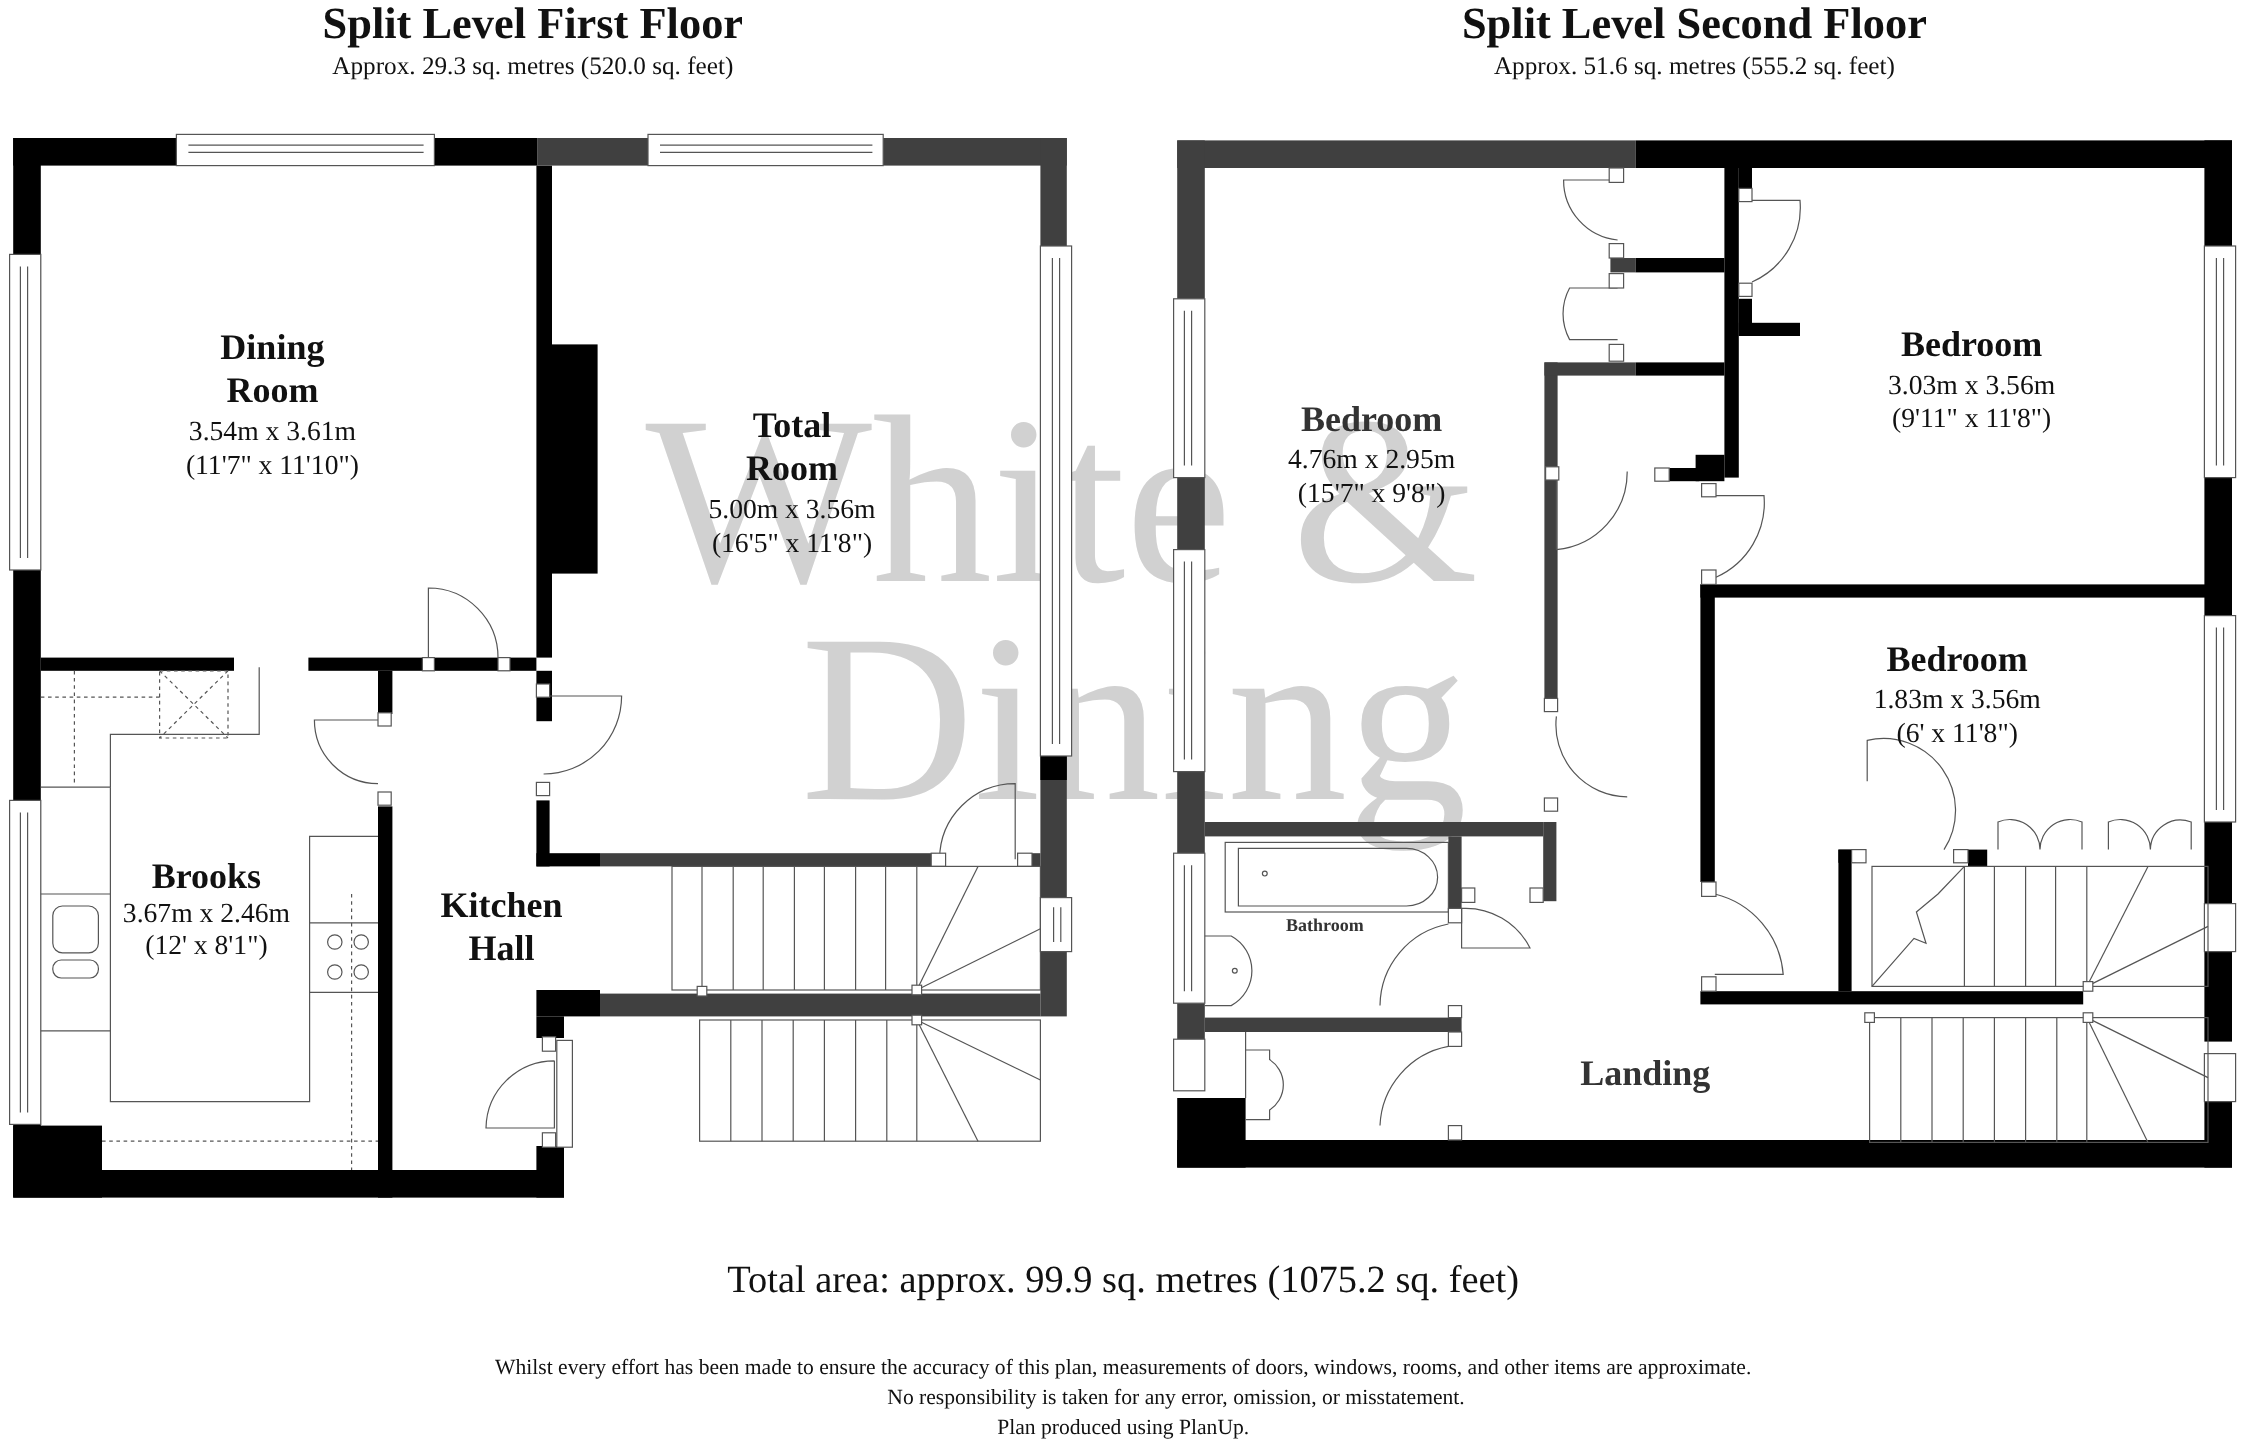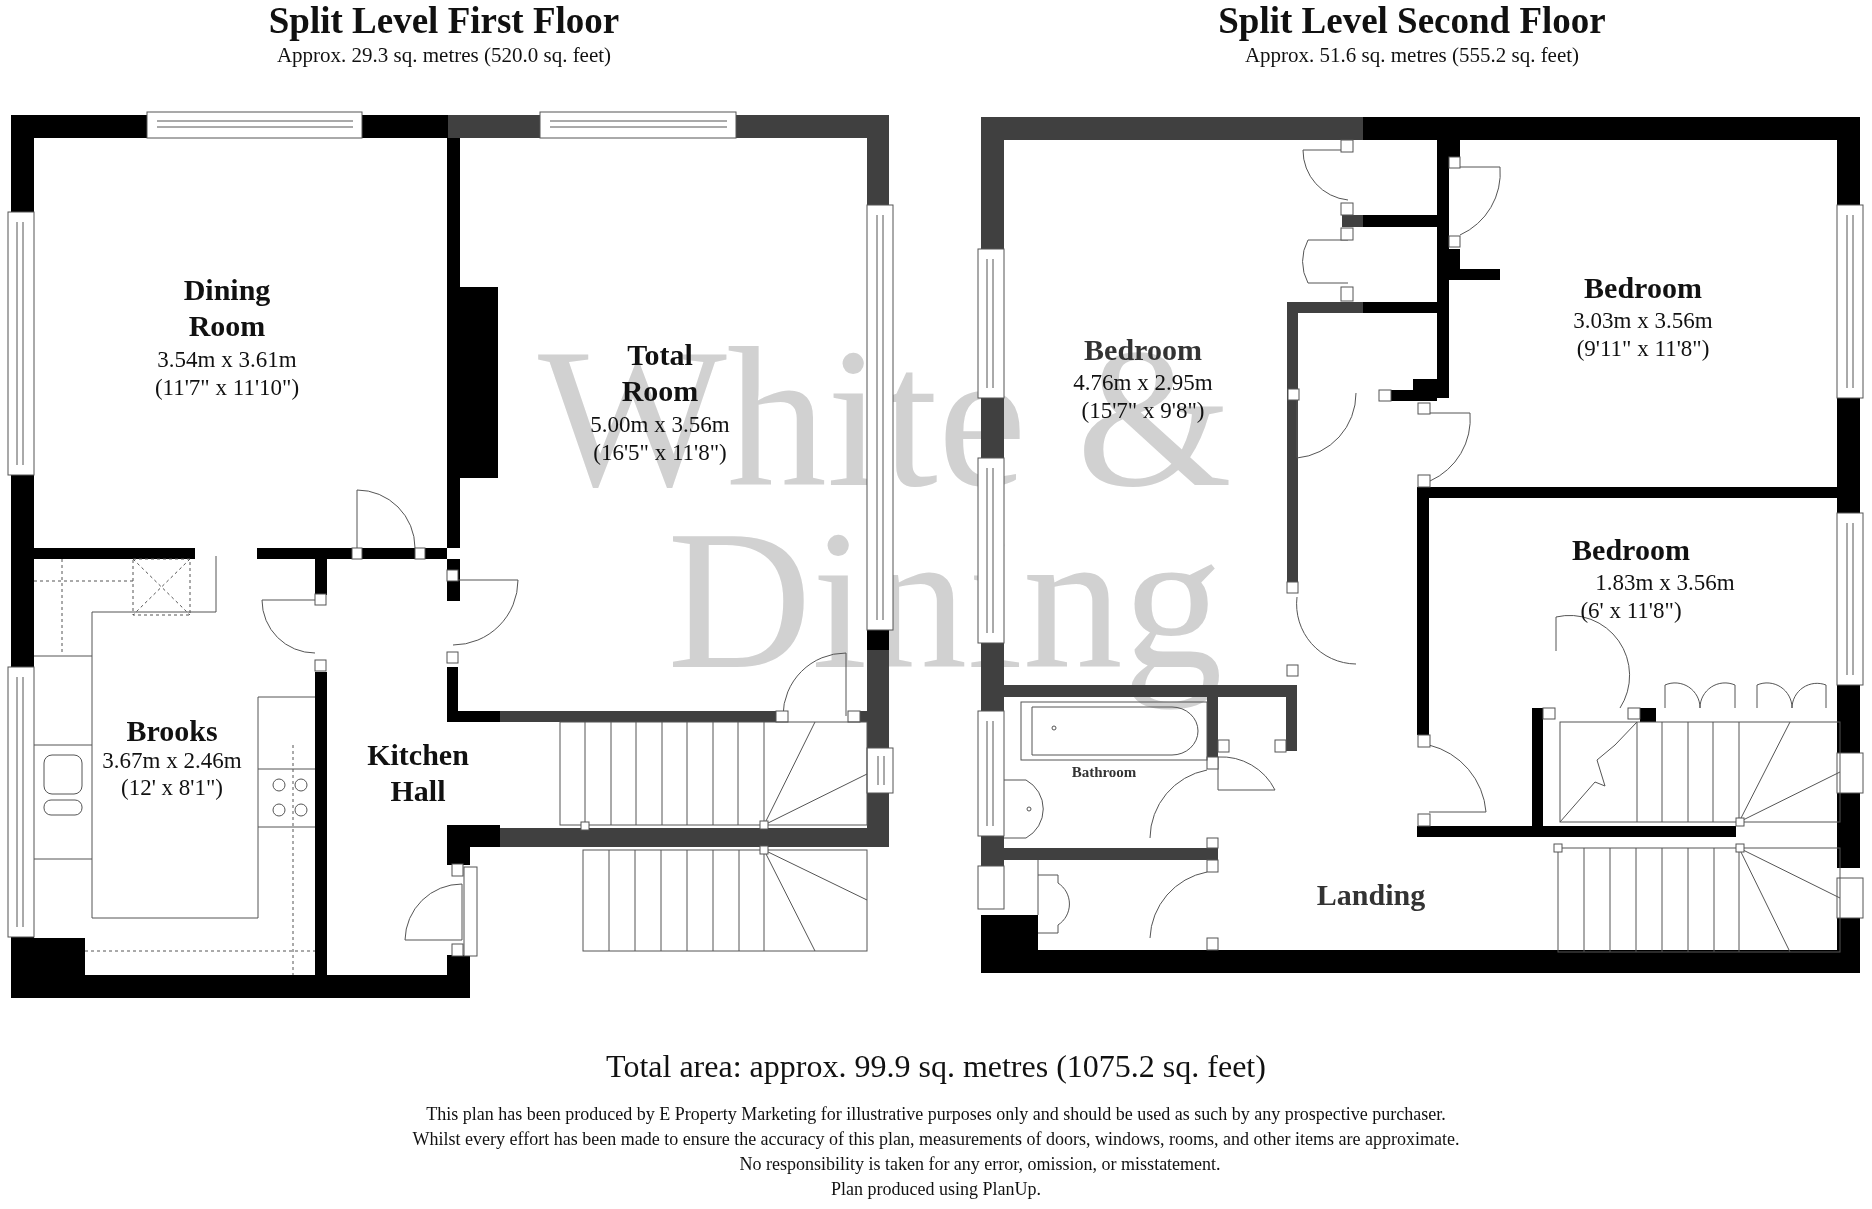--- a/index.html
+++ b/index.html
@@ -322,25 +322,24 @@
 
   <div class="txt room-name gray" style="left:1143px; top:335px;">Bedroom</div>
   <div class="txt room-dim" style="left:1143px; top:371px;">4.76m x 2.95m</div>
   <div class="txt room-dim" style="left:1143px; top:399px;">(15'7" x 9'8")</div>
 
   <div class="txt room-name" style="left:1643px; top:273px;">Bedroom</div>
   <div class="txt room-dim" style="left:1643px; top:309px;">3.03m x 3.56m</div>
   <div class="txt room-dim" style="left:1643px; top:337px;">(9'11" x 11'8")</div>
 
   <div class="txt room-name" style="left:1631px; top:535px;">Bedroom</div>
-  <div class="txt room-dim" style="left:1665px; top:571px;text-align:right;">1.83m x 3.56m</div>
+  <div class="txt room-dim" style="left:1631px; top:571px;text-align:right;">1.83m x 3.56m</div>
   <div class="txt room-dim" style="left:1631px; top:599px;">(6' x 11'8")</div>
 
   <div class="txt room-name gray" style="left:1104px; top:765px; font-size:15px;">Bathroom</div>
 
   <div class="txt room-name gray" style="left:1371px; top:880px;">Landing</div>
 
   <div class="txt total" style="left:936px; top:1050px;">Total area: approx. 99.9 sq. metres (1075.2 sq. feet)</div>
-  <div class="txt disc" style="left:936px; top:1105px;">This plan has been produced by E Property Marketing for illustrative purposes only and should be used as such by any prospective purchaser.</div>
   <div class="txt disc" style="left:936px; top:1130px;">Whilst every effort has been made to ensure the accuracy of this plan, measurements of doors, windows, rooms, and other items are approximate.</div>
   <div class="txt disc" style="left:980px; top:1155px;">No responsibility is taken for any error, omission, or misstatement.</div>
   <div class="txt disc" style="left:936px; top:1180px;">Plan produced using PlanUp.</div>
 </div>
 
 </body></html>

